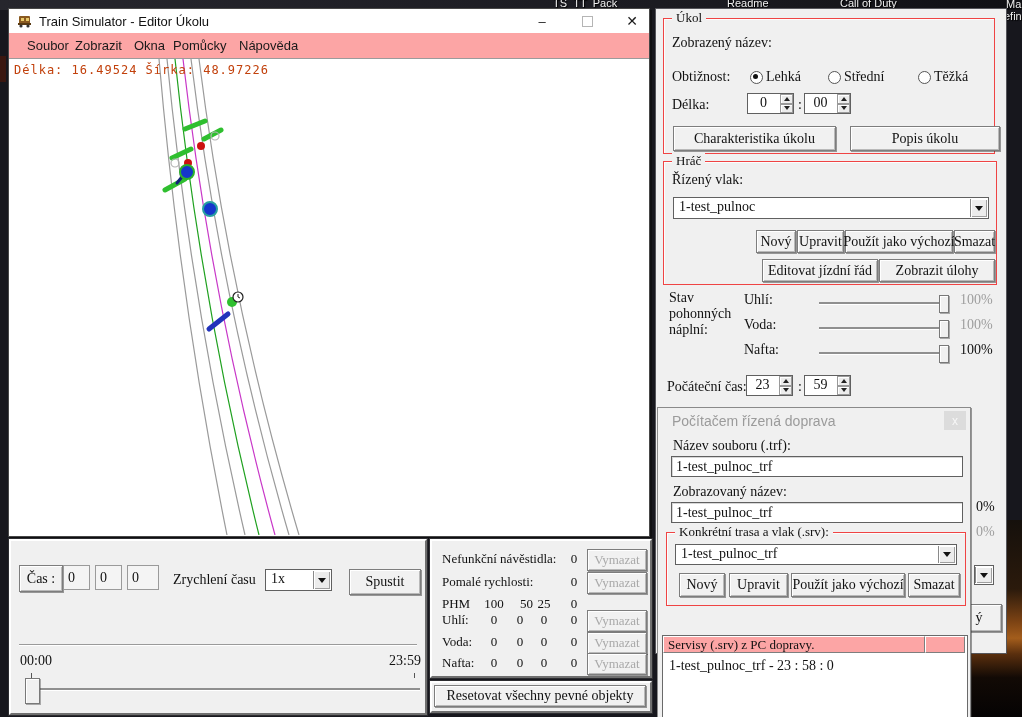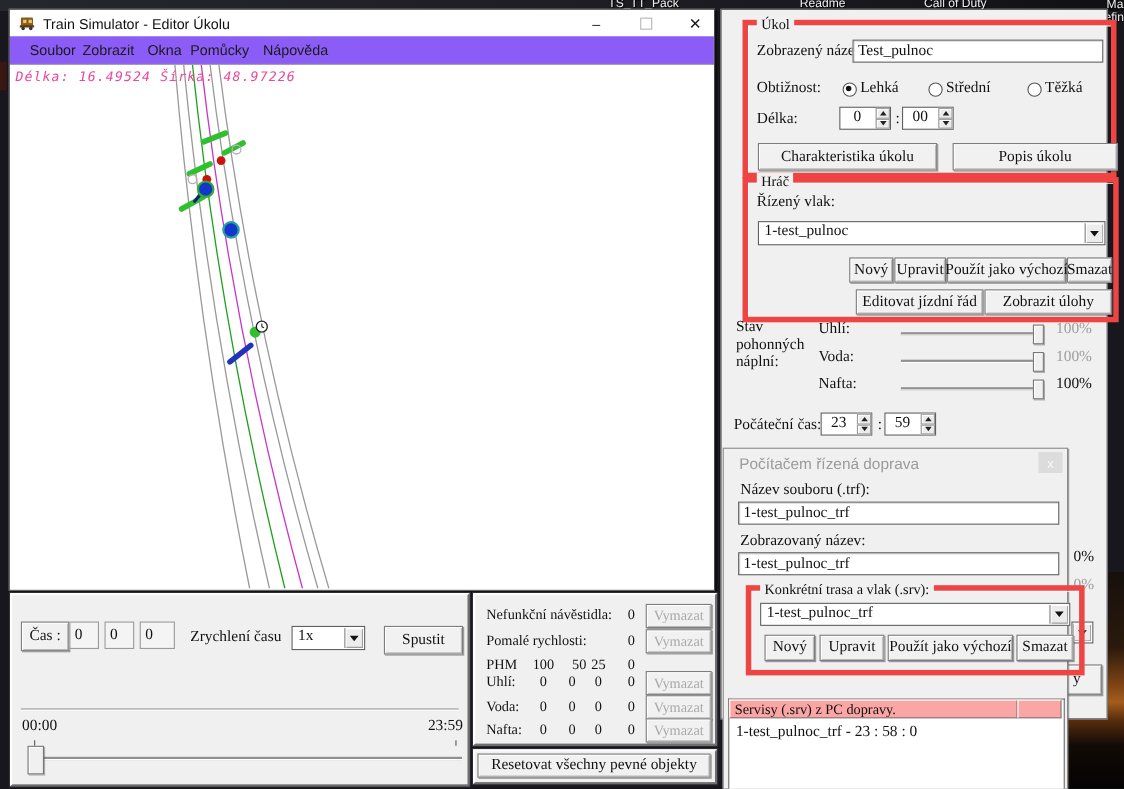--- a/index.html
+++ b/index.html
@@ -12,26 +12,26 @@
   .glow{position:absolute;left:968px;top:520px;width:54px;height:197px;
         background:linear-gradient(180deg,#15100c 0%,#2b1a0c 35%,#7e4414 52%,#a35d1c 60%,#5a2f0e 68%,#120a05 80%,#050303 100%);}
   .smudge{position:absolute;left:0;top:56px;width:6px;height:26px;background:#3a1710;}
   .dicon{position:absolute;color:#eee;font-family:"Liberation Sans",sans-serif;font-size:11px;
          text-shadow:1px 1px 1px #000;white-space:nowrap;}
   
   .win{position:absolute;background:#f0f0f0;border:1px solid #55555a;}
   .raised{border:2px solid;border-color:#ffffff #6f6f6f #6f6f6f #ffffff;outline:1px solid #2c2c30;}
   .titlebar{position:absolute;left:0;top:0;right:0;height:24px;background:#ffffff;
             font-family:"Liberation Sans",sans-serif;font-size:13px;}
-  .menubar{position:absolute;left:0;top:24px;right:0;height:25px;background:#8b5cf6;
+  .menubar{position:absolute;left:0;top:24px;right:0;height:25px;background:#fca5a5;
            border-bottom:1px solid #9b9b9b;font-family:"Liberation Sans",sans-serif;font-size:13px;}
   .menu-item{position:absolute;top:4px;color:#1a1a1a;padding:1px 4px;cursor:default;}
   .map-area{position:absolute;left:0;top:50px;right:0;bottom:0;background:#ffffff;overflow:hidden;}
   .coords{position:absolute;left:5px;top:4px;font-family:"DejaVu Sans Mono",monospace;
-          font-size:12px;letter-spacing:1px;color:#ec4899;white-space:pre;font-style:italic;}
+          font-size:12px;letter-spacing:1px;color:#c2410c;white-space:pre;}
   
   .btn{position:absolute;background:#f1f1f1;border:1px solid #7d7d7d;
        box-shadow:inset 1px 1px 0 #ffffff,inset -1px -1px 0 #b9b9b9,1px 1px 0 rgba(40,40,40,.45);
        text-align:center;font-family:"Liberation Serif",serif;font-size:14px;color:#111;
        display:flex;align-items:center;justify-content:center;white-space:nowrap;cursor:default;}
   .btn.disabled{color:#a9a9a9;}
   .input{position:absolute;background:#fff;border:1px solid #606060;box-shadow:inset 1px 1px 0 #d7d7d7;
          font-family:"Liberation Serif",serif;font-size:14px;color:#111;padding:0 4px;box-sizing:border-box;}
   .combo{position:absolute;background:#fff;border:1px solid #606060;box-sizing:border-box;}
   .combo .cval{position:absolute;left:5px;top:1px;font-size:14px;white-space:nowrap;}
@@ -39,21 +39,21 @@
              border-left:1px solid #8a8a8a;box-shadow:inset 1px 1px 0 #fff,inset -1px -1px 0 #9f9f9f;
              display:flex;align-items:center;justify-content:center;}
   .tri-dn{width:0;height:0;border-left:4px solid transparent;border-right:4px solid transparent;border-top:5px solid #111;}
   .spin{position:absolute;background:#fff;border:1px solid #606060;box-sizing:border-box;}
   .spin .sval{position:absolute;left:0;right:14px;top:1px;text-align:center;font-size:14px;}
   .spin .arrows{position:absolute;right:0;top:0;bottom:0;width:13px;display:flex;flex-direction:column;}
   .spin .sarr{flex:1;background:#ececec;border:1px solid #9a9a9a;box-shadow:inset 1px 1px 0 #fff;
               display:flex;align-items:center;justify-content:center;}
   .tri-up-s{width:0;height:0;border-left:3px solid transparent;border-right:3px solid transparent;border-bottom:4px solid #222;}
   .tri-dn-s{width:0;height:0;border-left:3px solid transparent;border-right:3px solid transparent;border-top:4px solid #222;}
-  .groupbox{position:absolute;border:5px solid #ef4444;box-shadow:inset 1px 1px 0 #fdfdfd;margin-left:12px;}
+  .groupbox{position:absolute;border:1px solid #ef4444;box-shadow:inset 1px 1px 0 #fdfdfd;}
   .glegend{position:absolute;top:-9px;left:8px;background:#f0f0f0;padding:0 4px;font-size:13px;white-space:nowrap;}
   .lbl{position:absolute;white-space:nowrap;}
   .radio{position:absolute;width:11px;height:11px;border:1px solid #555;border-radius:50%;background:#fff;}
   .radio.checked::after{content:'';position:absolute;left:2px;top:2px;width:5px;height:5px;border-radius:50%;background:#111;}
   .groove{position:absolute;height:2px;background:#8f8f8f;border-bottom:1px solid #fff;}
   .sthumb{position:absolute;width:8px;height:16px;background:#f0f0f0;border:1px solid #787878;
           box-shadow:inset 1px 1px 0 #fff,1px 1px 0 rgba(60,60,60,.4);}
   .tick{position:absolute;width:1px;height:5px;background:#555;}
   .muted{color:#9e9e9e !important;}
   .hline{position:absolute;height:1px;background:#9a9a9a;box-shadow:0 1px 0 #fff;}
@@ -81,21 +81,20 @@
   <span class="dicon" style="left:727px;top:-3px;">Readme</span>
   <span class="dicon" style="left:840px;top:-3px;">Call of Duty</span>
   <span class="dicon" style="left:1006px;top:-2px;">Ma</span>
   <span class="dicon" style="left:1004px;top:10px;">efin</span>
 
   <div class="win" style="left:655px;top:8px;width:350px;height:644px;">
 
     <div class="groupbox" style="left:7px;top:9px;width:330px;height:134px;">
       <span class="glegend">Úkol</span>
       <span class="lbl" style="left:8px;top:16px;">Zobrazený název:</span>
-      <input class="input" style="left: 95px; top: 13px; width: 228px; height: 21px;" value="Test_pulnoc">
       <span class="lbl" style="left:8px;top:50px;">Obtižnost:</span>
       <span class="radio checked" style="left:86px;top:52px;"></span>
       <span class="lbl" style="left:102px;top:50px;">Lehká</span>
       <span class="radio" style="left:164px;top:52px;"></span>
       <span class="lbl" style="left:180px;top:50px;">Střední</span>
       <span class="radio" style="left:254px;top:52px;"></span>
       <span class="lbl" style="left:270px;top:50px;">Těžká</span>
       <span class="lbl" style="left:8px;top:78px;">Délka:</span>
       <span class="spin" style="left:83px;top:74px;width:47px;height:21px;">
         <span class="sval">0</span>

